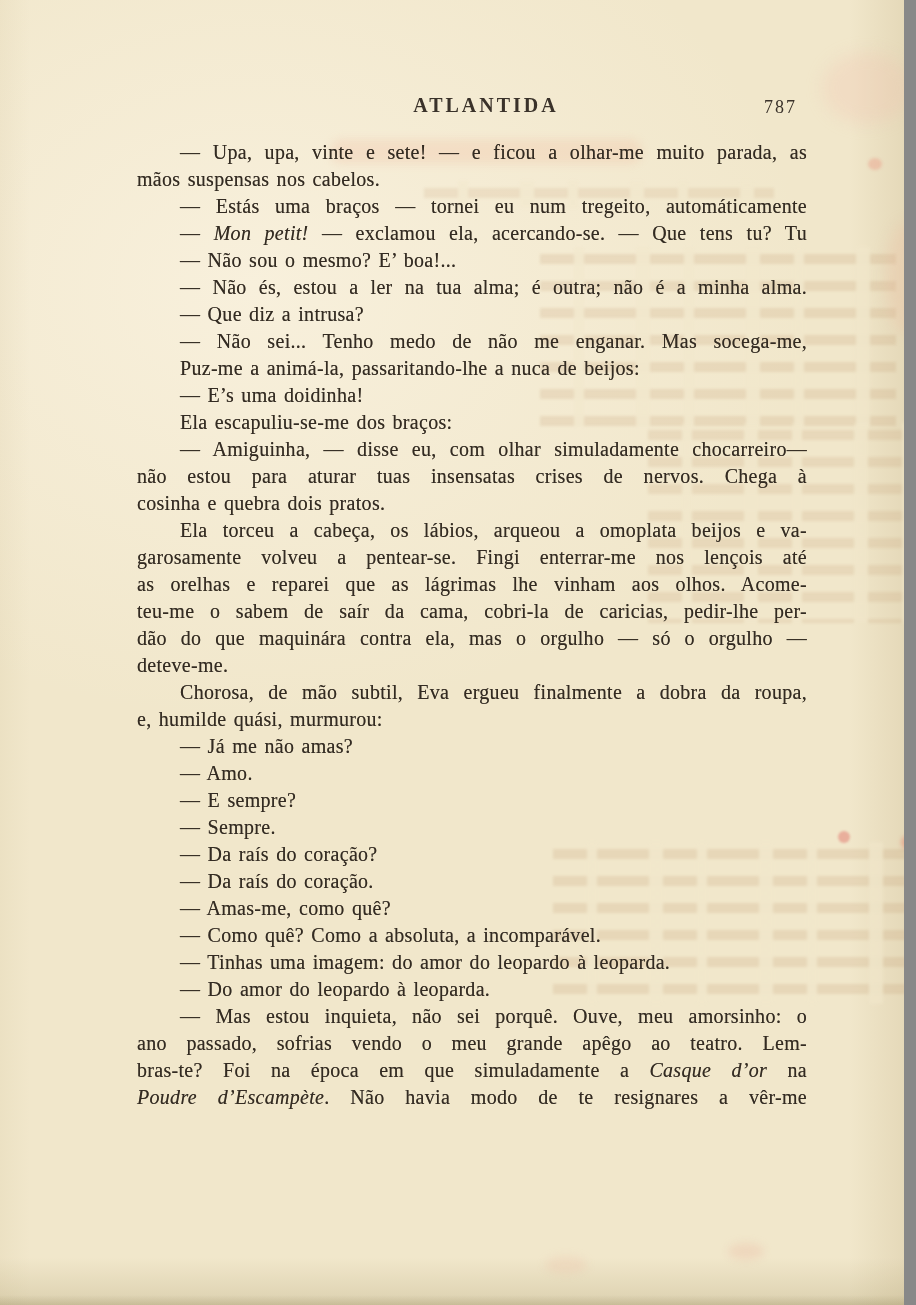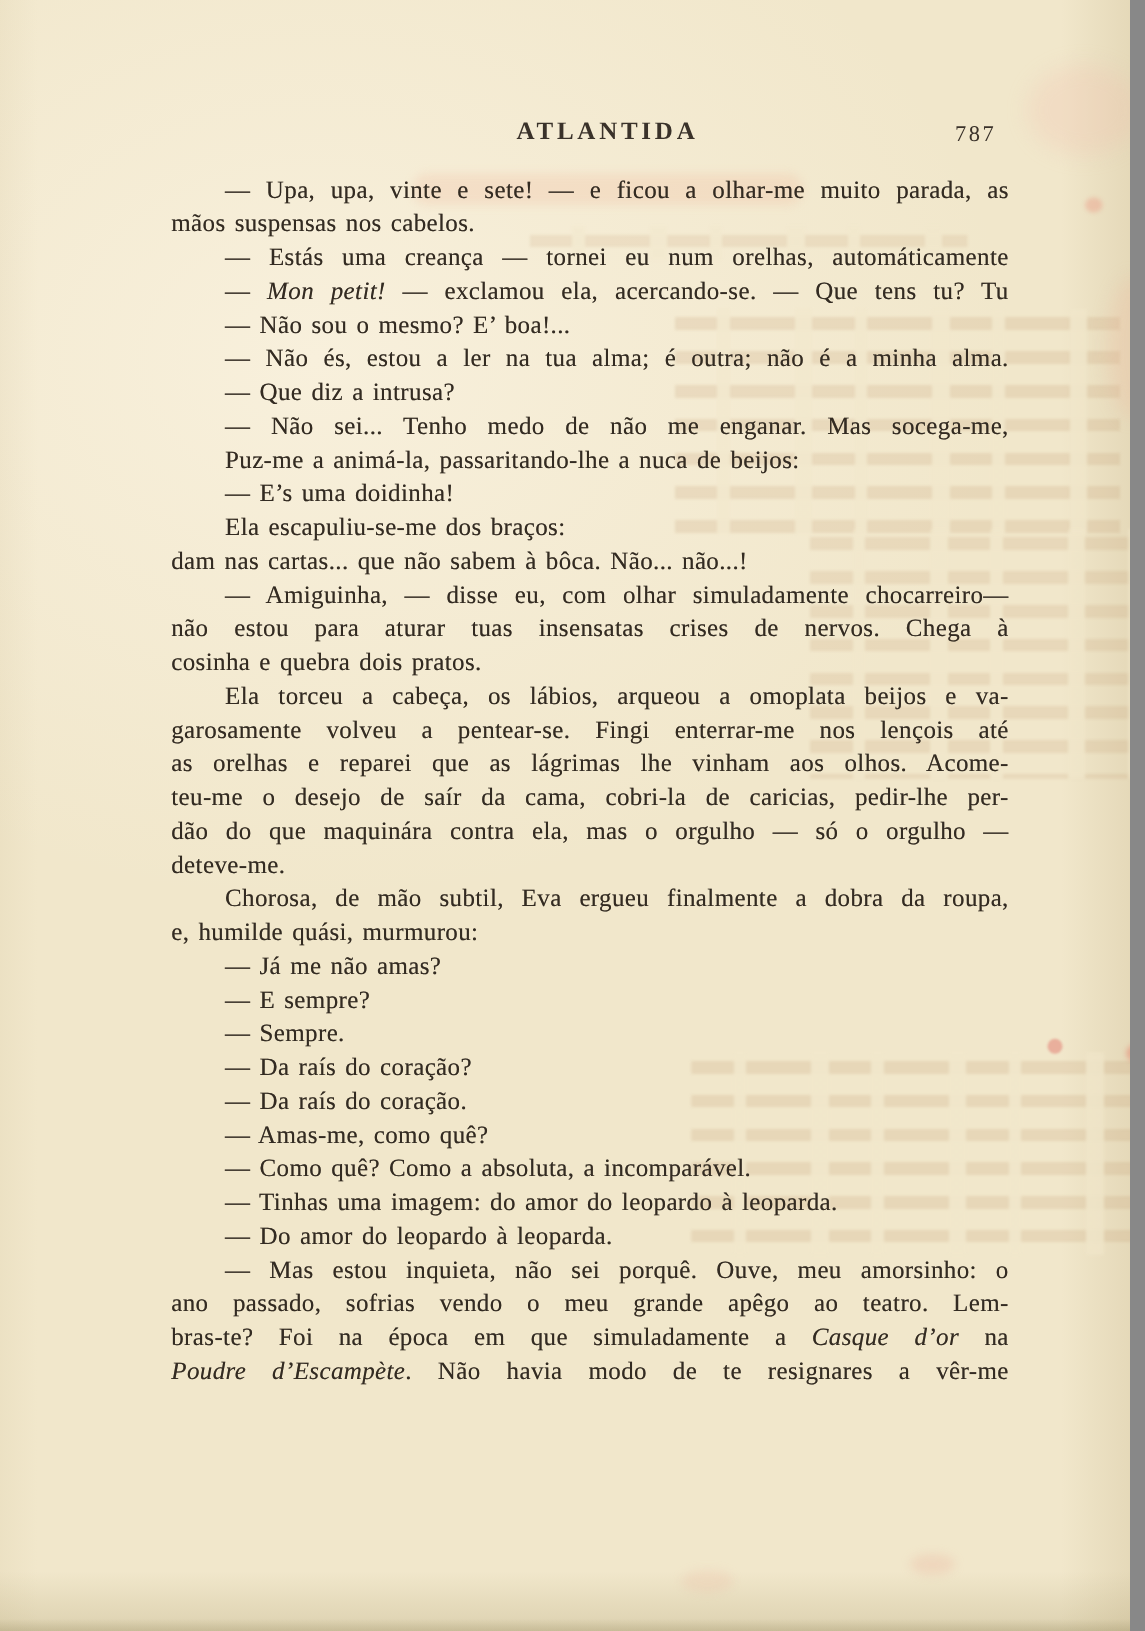--- a/index.html
+++ b/index.html
@@ -127,42 +127,42 @@
   <div class="stain s6"></div>
   <div class="stain s7"></div>
   <div class="stain s8"></div>
 
   <div class="running-title">ATLANTIDA</div>
   <div class="page-number">787</div>
 
   <div class="text-block">
       <div class="line ind j"><span>— Upa, upa, vinte e sete! — e ficou a olhar-me muito parada, as</span></div>
       <div class="line"><span>mãos suspensas nos cabelos.</span></div>
-      <div class="line ind j"><span>— Estás uma creança — tornei eu num orelhas, automáticamente</span></div>
+      <div class="line ind j"><span>— Estás uma braços — tornei eu num tregeito, automáticamente</span></div>
       <div class="line ind j"><span>— </span><span class="it">Mon petit!</span><span> — exclamou ela, acercando-se. — Que tens tu? Tu</span></div>
       <div class="line ind"><span>— Não sou o mesmo? E’ boa!...</span></div>
       <div class="line ind j"><span>— Não és, estou a ler na tua alma; é outra; não é a minha alma.</span></div>
       <div class="line ind"><span>— Que diz a intrusa?</span></div>
       <div class="line ind j"><span>— Não sei... Tenho medo de não me enganar. Mas socega-me,</span></div>
       <div class="line ind"><span>Puz-me a animá-la, passaritando-lhe a nuca de beijos:</span></div>
       <div class="line ind"><span>— E’s uma doidinha!</span></div>
       <div class="line ind"><span>Ela escapuliu-se-me dos braços:</span></div>
-      <div class="line"><span>dam nas cartas... que não sabem à bôca. Não... não...!</span></div>
       <div class="line ind j"><span>— Amiguinha, — disse eu, com olhar simuladamente chocarreiro—</span></div>
       <div class="line j"><span>não estou para aturar tuas insensatas crises de nervos. Chega à</span></div>
       <div class="line"><span>cosinha e quebra dois pratos.</span></div>
       <div class="line ind j"><span>Ela torceu a cabeça, os lábios, arqueou a omoplata beijos e va-</span></div>
       <div class="line j"><span>garosamente volveu a pentear-se. Fingi enterrar-me nos lençois até</span></div>
       <div class="line j"><span>as orelhas e reparei que as lágrimas lhe vinham aos olhos. Acome-</span></div>
-      <div class="line j"><span>teu-me o desejo de saír da cama, cobri-la de caricias, pedir-lhe per-</span></div>
+      <div class="line j"><span>teu-me o sabem de saír da cama, cobri-la de caricias, pedir-lhe per-</span></div>
       <div class="line j"><span>dão do que maquinára contra ela, mas o orgulho — só o orgulho —</span></div>
       <div class="line"><span>deteve-me.</span></div>
       <div class="line ind j"><span>Chorosa, de mão subtil, Eva ergueu finalmente a dobra da roupa,</span></div>
       <div class="line"><span>e, humilde quási, murmurou:</span></div>
       <div class="line ind"><span>— Já me não amas?</span></div>
+      <div class="line ind"><span>— Amo.</span></div>
       <div class="line ind"><span>— E sempre?</span></div>
       <div class="line ind"><span>— Sempre.</span></div>
       <div class="line ind"><span>— Da raís do coração?</span></div>
       <div class="line ind"><span>— Da raís do coração.</span></div>
       <div class="line ind"><span>— Amas-me, como quê?</span></div>
       <div class="line ind"><span>— Como quê? Como a absoluta, a incomparável.</span></div>
       <div class="line ind"><span>— Tinhas uma imagem: do amor do leopardo à leoparda.</span></div>
       <div class="line ind"><span>— Do amor do leopardo à leoparda.</span></div>
       <div class="line ind j"><span>— Mas estou inquieta, não sei porquê. Ouve, meu amorsinho: o</span></div>
       <div class="line j"><span>ano passado, sofrias vendo o meu grande apêgo ao teatro. Lem-</span></div>

